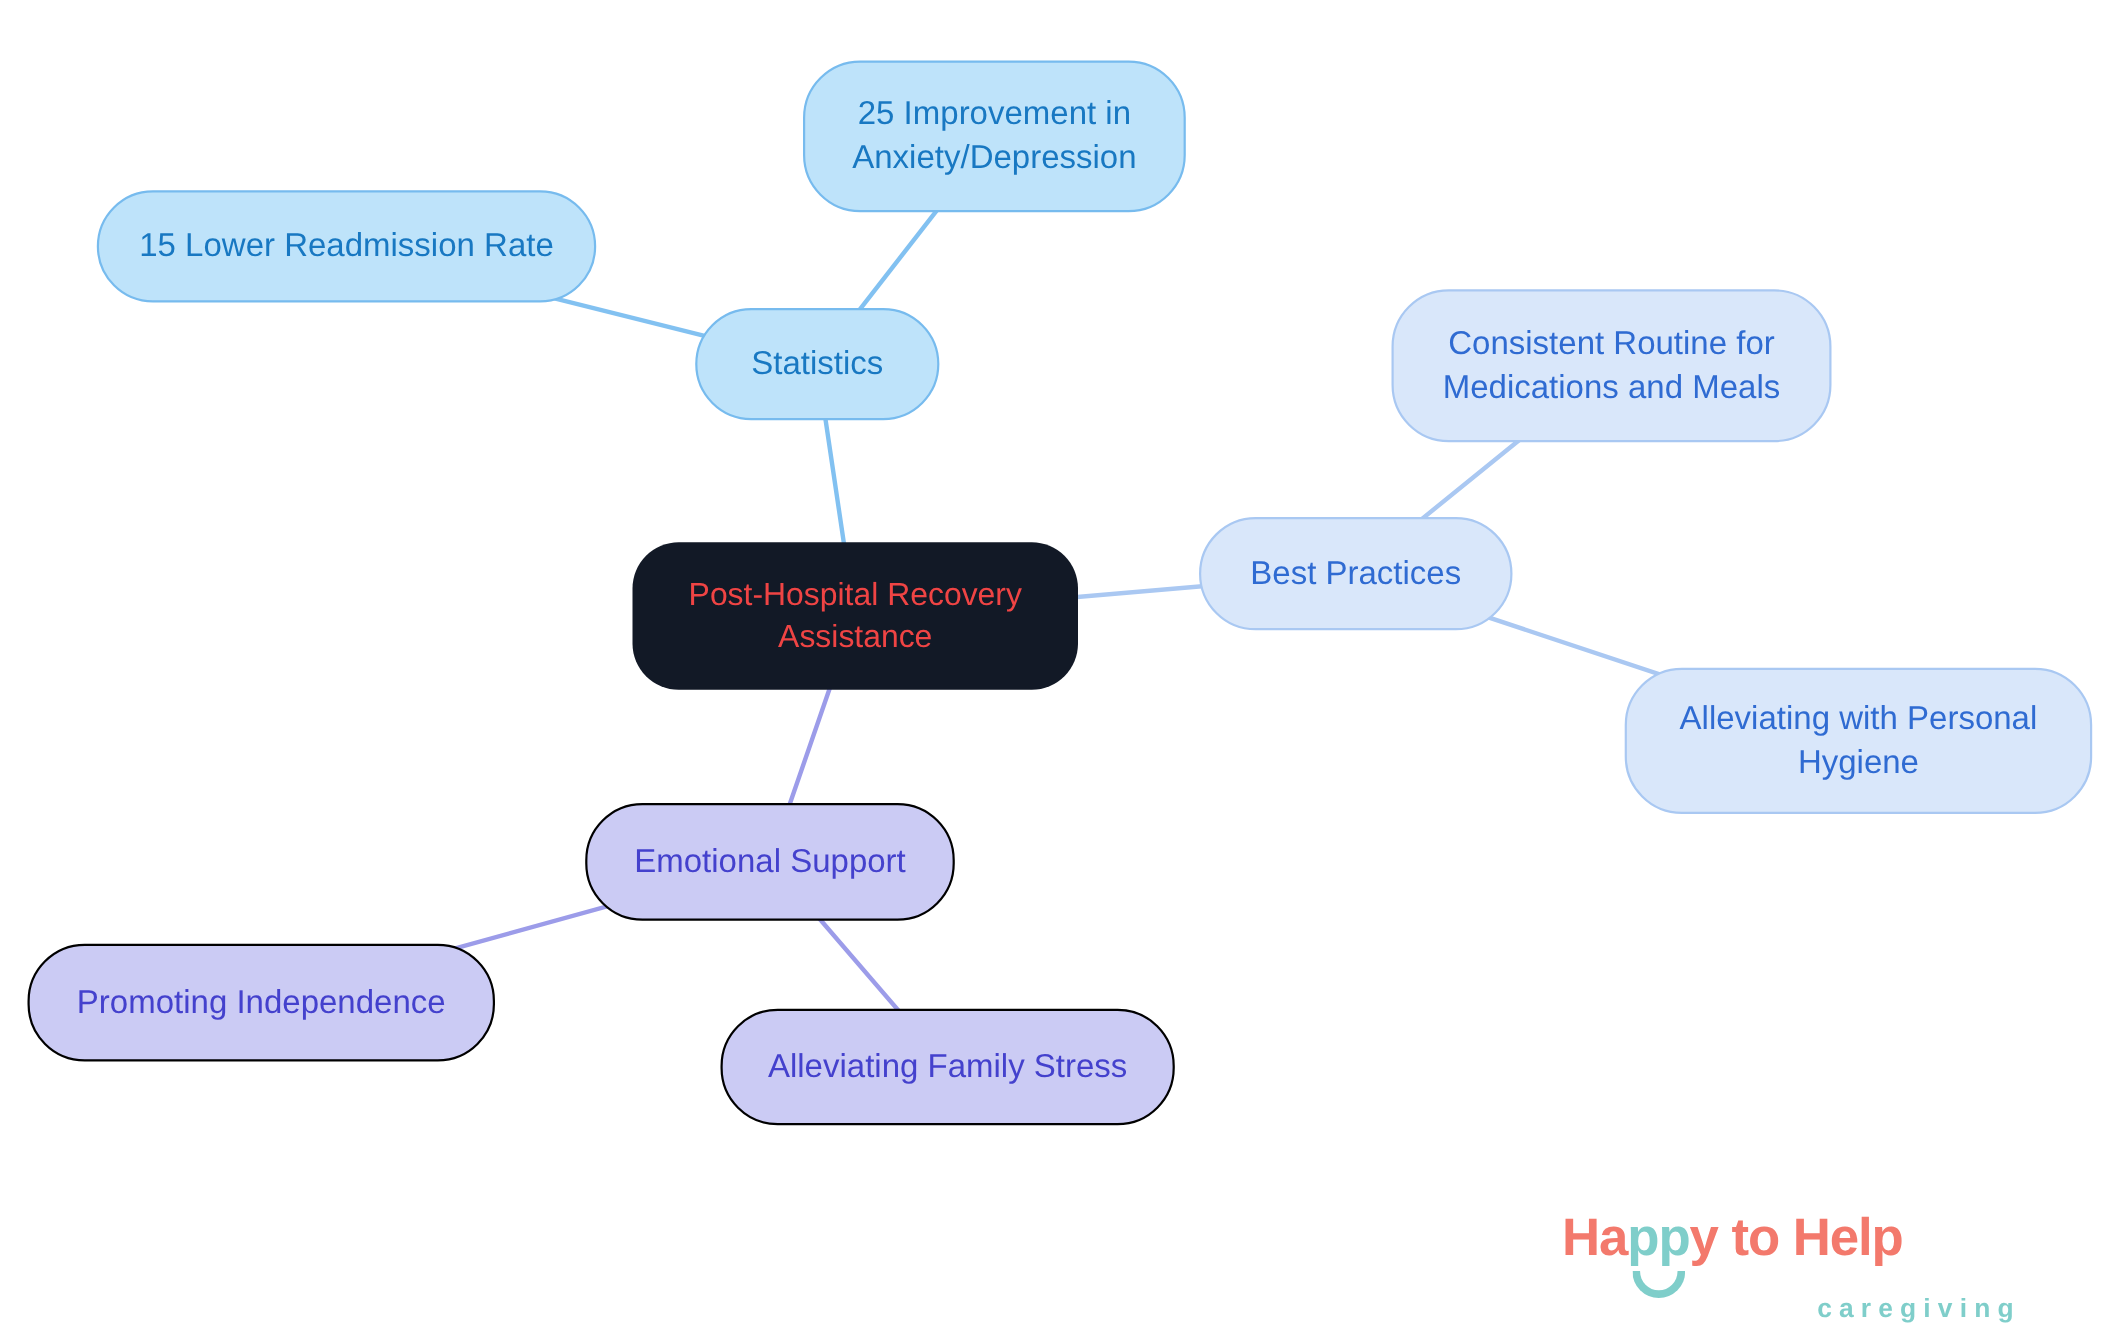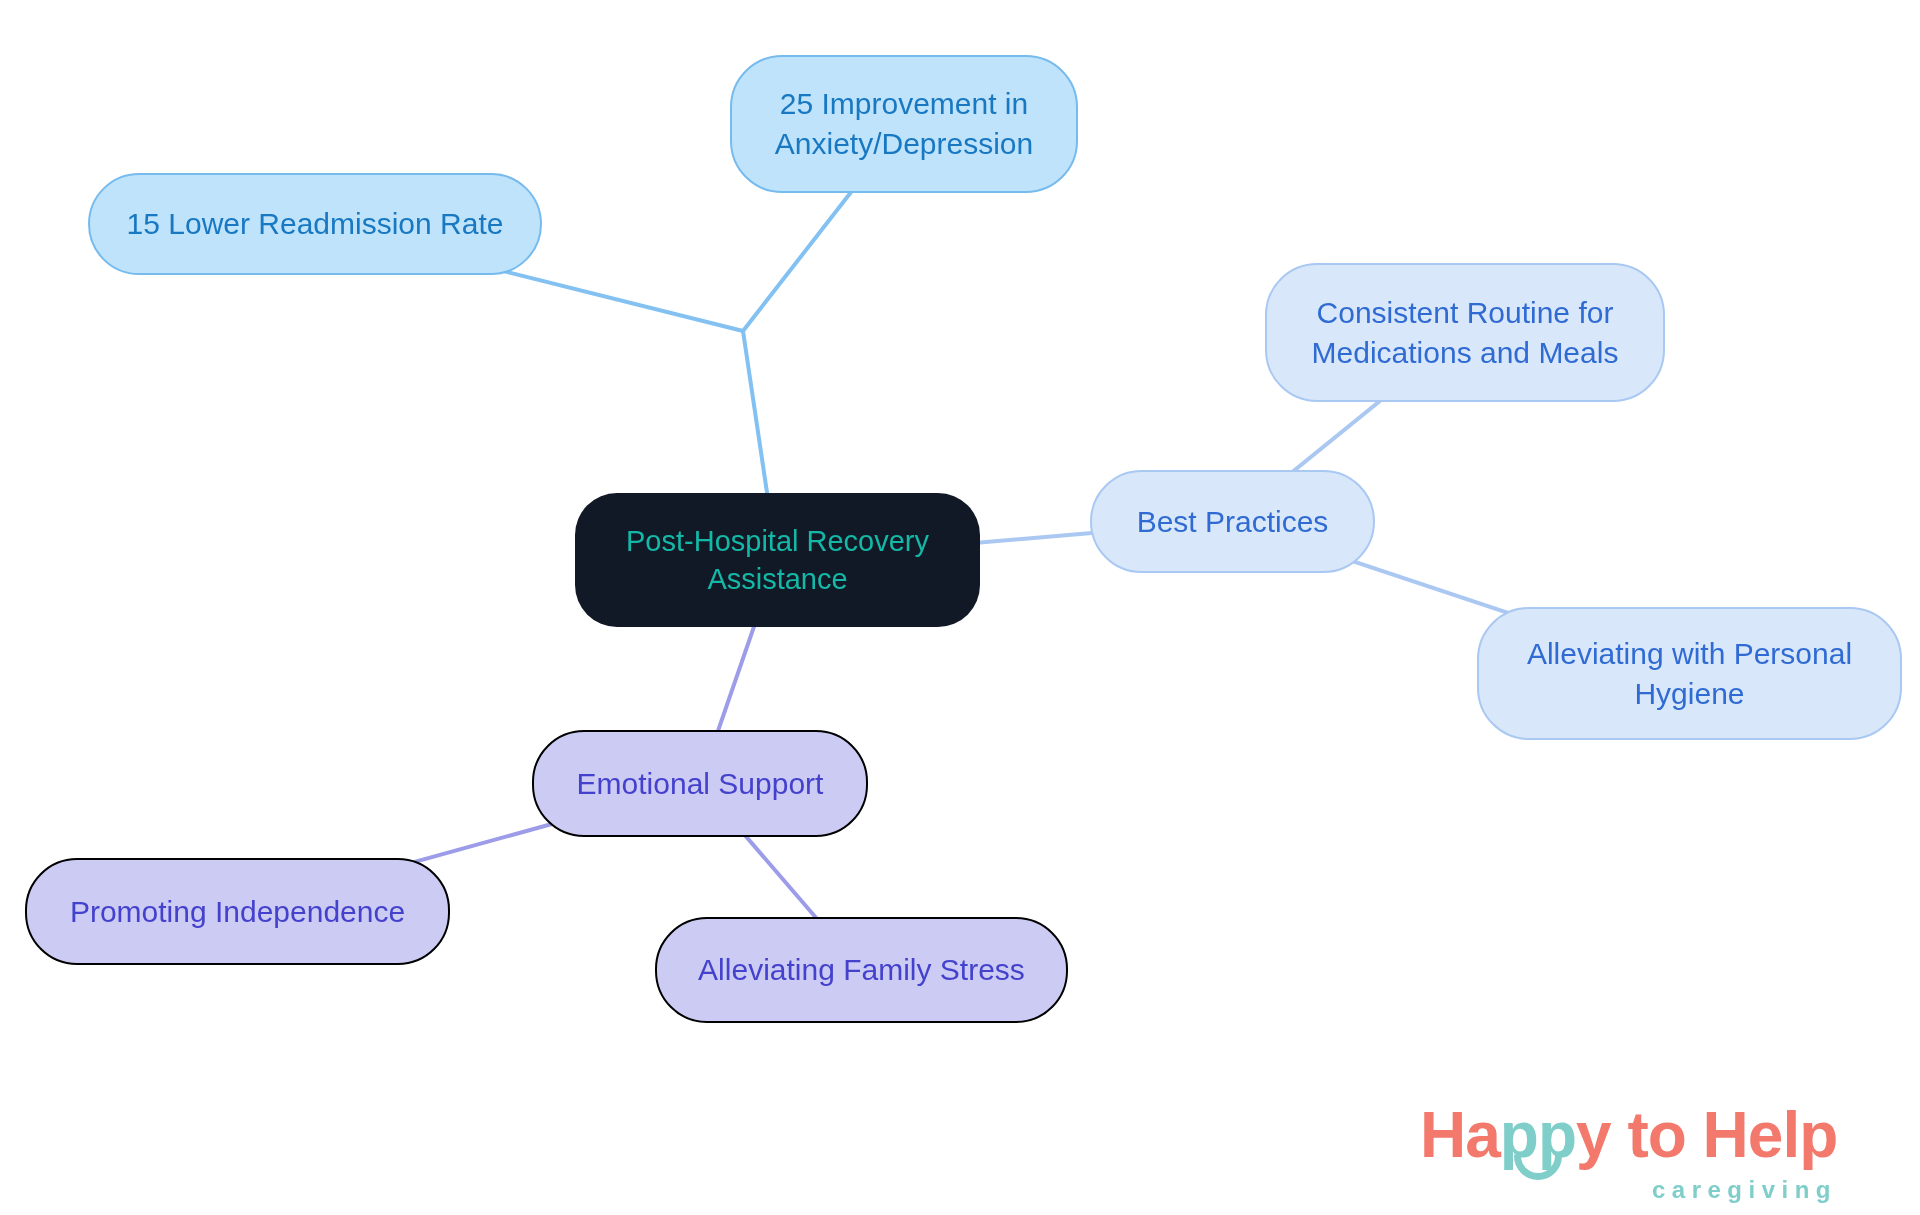--- a/index.html
+++ b/index.html
@@ -34,21 +34,21 @@
     justify-content: center;
     text-align: center;
     box-sizing: border-box;
     padding: 8px 20px;
     font-size: 30px;
     line-height: 1.32;
     border-radius: 52px;
   }
   .node-root {
     background: #121926;
-    color: #14b8a6;
+    color: #ef4444;
     border-radius: 42px;
     border: none;
     font-size: 29px;
   }
   .family-sky {
     background: #BEE3FA;
     border: 2px solid #77BBEE;
     color: #1878C2;
   }
   .family-periwinkle {
@@ -62,21 +62,21 @@
     color: #4441CD;
   }
   
   .logo {
     position: absolute;
     left: 1420px;
     top: 1098px;
     width: 465px;
   }
   .logo-wordmark {
-    font-size: 64px;
+    font-size: 48px;
     font-weight: bold;
     letter-spacing: -1px;
     color: #F3796C;
     white-space: pre;
     height: 76px;
   }
   .logo .coral { color: #F3796C; }
   .logo .teal  { color: #7FCECA; }
   .pp-wrap {
     position: relative;
@@ -117,20 +117,23 @@
     <line x1="1232" y1="521" x2="1689" y2="673" stroke="#AAC8F2"></line>
     <line x1="777" y1="560" x2="700" y2="783" stroke="#9C9CE9"></line>
     <line x1="700" y1="783" x2="237" y2="911" stroke="#9C9CE9"></line>
     <line x1="700" y1="783" x2="861" y2="970" stroke="#9C9CE9"></line>
   </svg>
 
   <div class="node node-root" style="left:575px;top:493px;width:405px;height:134px;">
     <span>Post-Hospital Recovery Assistance</span>
   </div>
 
+  <div class="node family-sky" style="left:632px;top:280px;width:222px;height:102px;">
+    <span>Statistics</span>
+  </div>
   <div class="node family-sky" style="left:88px;top:173px;width:454px;height:102px;">
     <span>15 Lower Readmission Rate</span>
   </div>
   <div class="node family-sky" style="left:730px;top:55px;width:348px;height:138px;">
     <span>25 Improvement in Anxiety/Depression</span>
   </div>
 
   <div class="node family-periwinkle" style="left:1090px;top:470px;width:285px;height:103px;">
     <span>Best Practices</span>
   </div>

